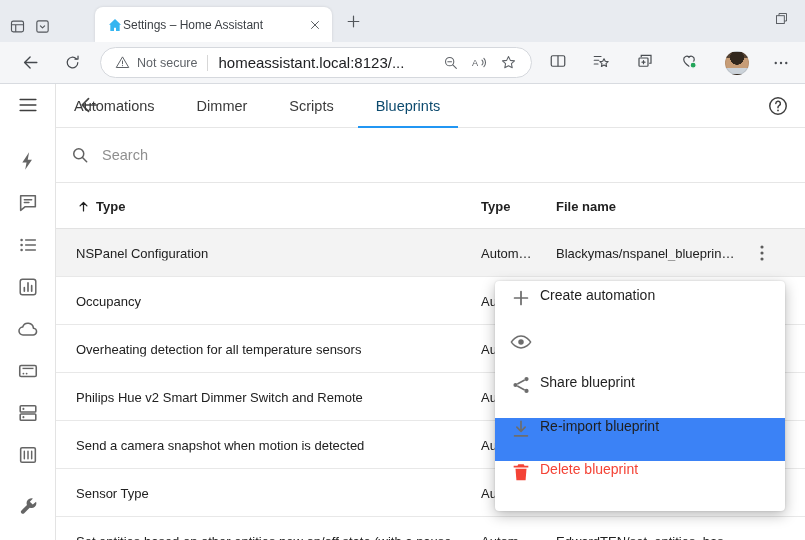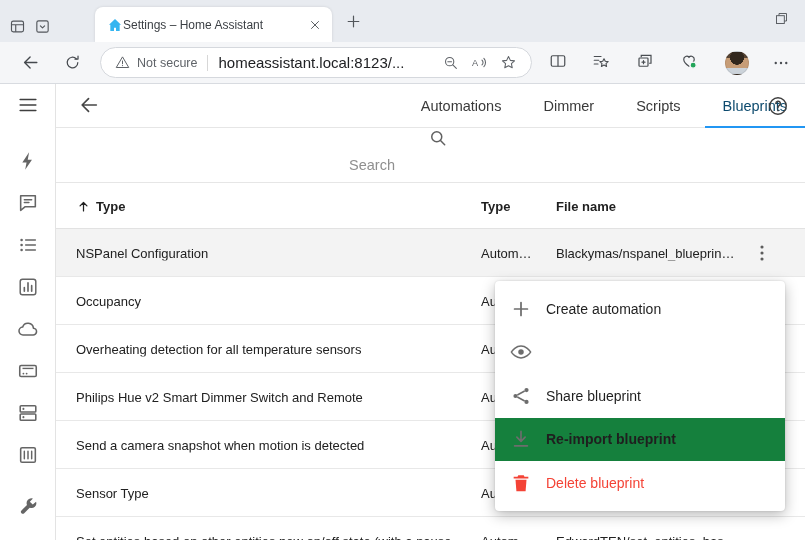--- a/index.html
+++ b/index.html
@@ -44,31 +44,31 @@
             linear-gradient(180deg,#574434 0 28%,#c79d77 28% 72%,#ccd3da 72%);}
 
   
   .app{position:absolute;left:0;top:84px;width:805px;height:456px;background:#fff;}
   .sidebar{position:absolute;left:0;top:0;width:56px;height:456px;border-right:1px solid #e3e3e3;}
   .sb-ic{position:absolute;left:50%;transform:translateX(-50%);color:#656565;cursor:pointer;}
   .hamburger{top:10px;color:#3f3f3f;}
   .main{position:absolute;left:56px;right:0;top:0;bottom:0;overflow:hidden;}
 
   .app-header{position:relative;height:44px;border-bottom:1px solid #e6e6e6;
-              display:flex;align-items:center;justify-content:flex-end;}
+              display:flex;align-items:center;justify-content:flex-start;}
   .ha-back{position:absolute;left:22px;top:10px;color:#454545;cursor:pointer;}
   .navtabs{display:flex;gap:6px;height:44px;}
   .navtab{position:relative;padding:0 18px;height:44px;display:flex;align-items:center;
           font-size:14.5px;color:#3a3a3a;cursor:pointer;white-space:nowrap;}
   .navtab.active{color:#0c4a6e;}
   .navtab.active::after{content:"";position:absolute;left:0;right:0;bottom:0;height:2px;background:#2196f3;}
   .help-btn{position:absolute;right:16px;top:11px;color:#3f3f3f;cursor:pointer;}
 
   .search-row{height:55px;border-bottom:1px solid #e6e6e6;display:flex;align-items:center;
-              padding-left:14px;flex-direction:column;}
+              padding-left:14px;}
   .search-ic{color:#616161;}
   .search-input{border:none;outline:none;margin-left:10px;font-size:14.5px;flex:1;
                 font-family:"Liberation Sans",sans-serif;color:#212121;background:transparent;}
   .search-input::placeholder{color:#8f8f8f;opacity:1;}
 
   .thead{position:relative;height:46px;border-bottom:1px solid #e2e2e2;font-size:13px;
          font-weight:700;color:#1f1f1f;}
   .th-name{position:absolute;left:20px;top:0;height:46px;display:flex;align-items:center;gap:5px;cursor:pointer;}
   .th-type{position:absolute;left:425px;top:0;height:46px;display:flex;align-items:center;cursor:pointer;}
   .th-file{position:absolute;left:500px;top:0;height:46px;display:flex;align-items:center;cursor:pointer;}
@@ -80,24 +80,24 @@
           white-space:nowrap;overflow:hidden;text-overflow:ellipsis;}
   .c-type{position:absolute;left:425px;top:50%;transform:translateY(-50%);width:62px;
           white-space:nowrap;overflow:hidden;}
   .c-file{position:absolute;left:500px;top:50%;transform:translateY(-50%);width:196px;
           white-space:nowrap;overflow:hidden;}
   .kebab{position:absolute;right:30px;top:50%;transform:translateY(-50%);color:#5c5c5c;padding:2px;}
 
   
   .ctx{position:absolute;left:495px;top:281px;width:290px;background:#fff;border-radius:4px;
        padding:6px 0;box-shadow:0 4px 14px rgba(0,0,0,.28),0 0 2px rgba(0,0,0,.15);z-index:20;}
-  .ctx-item{height:43.5px;display:flex;align-items:center;gap:14px;padding-left:15px;
+  .ctx-item{height:43.5px;display:flex;gap:8px;padding-left:15px;
             font-size:14px;color:#1f1f1f;cursor:pointer;white-space:nowrap;}
   .ctx-item .mi{color:#6d6d6d;flex:0 0 auto;}
-  .ctx-item.hover{background:#15803d;font-weight:bold;}
+  .ctx-item.hover{background:#3b82f6;}
   .ctx-item.danger{color:#f44336;}
   .ctx-item.danger .mi{color:#f44336;}
 </style>
 </head>
 <body>
 
 <div class="stage">
 
   <div class="tabstrip">
     <span class="strip-icon ws-icon">

